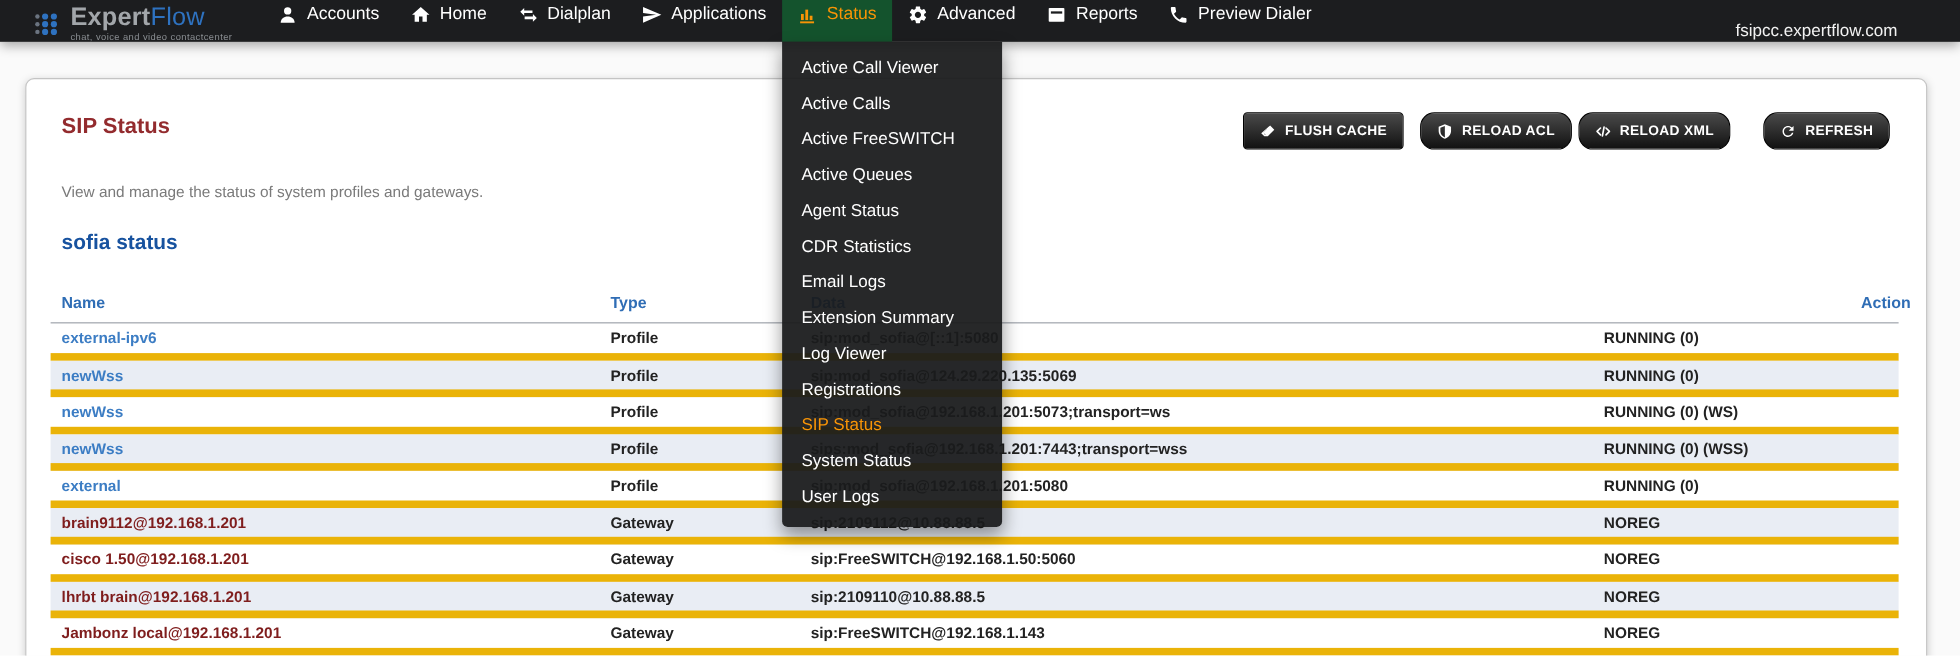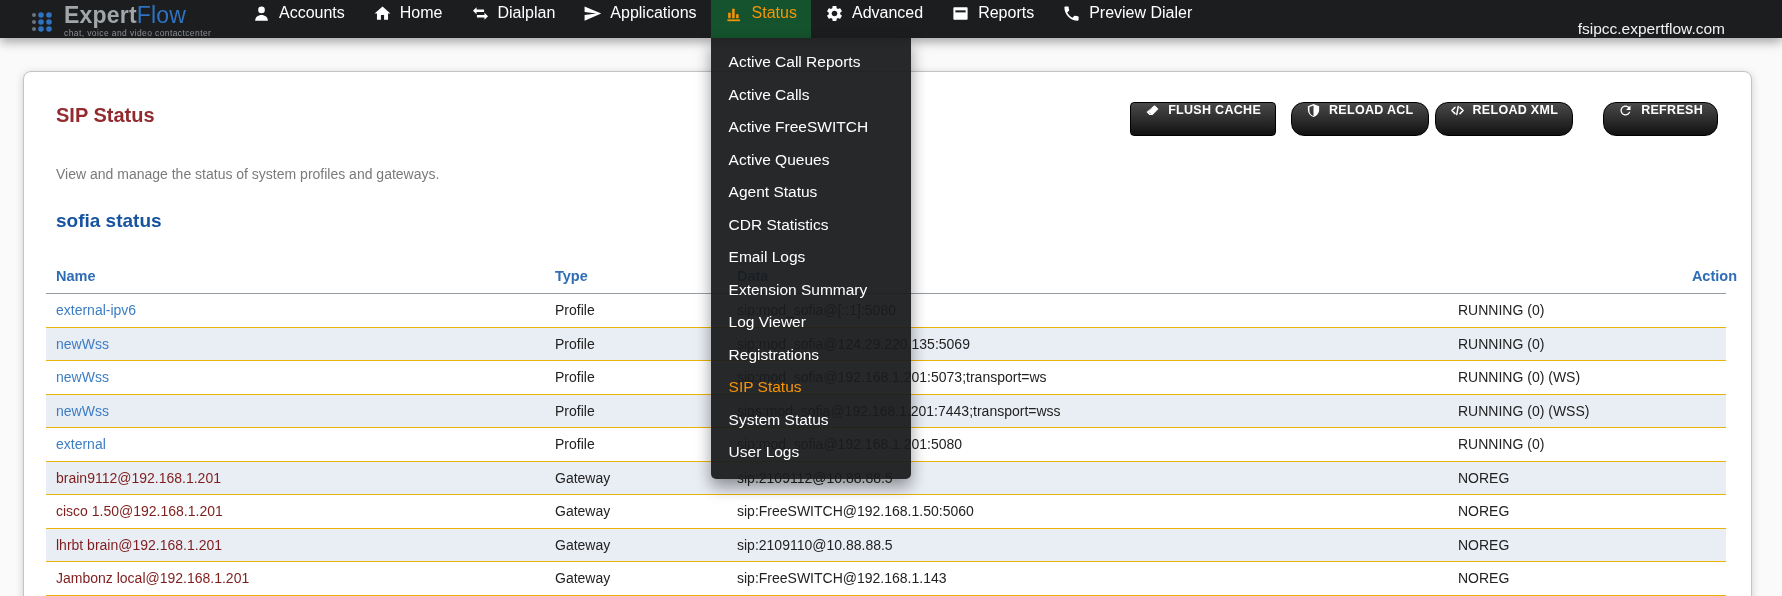--- a/index.html
+++ b/index.html
@@ -69,21 +69,21 @@
     font-size:14px; color:#7a7a7a;
   }
   .section-title {
     position:absolute; left:32px; top:138px;
     font-size:19px; font-weight:bold; color:#17529f;
   }
 
   
   .toolbar { position:absolute; top:30px; right:33px; display:flex; align-items:center; }
   .btn {
-    height:34px; display:flex; align-items:flex-start; padding:0 14px;
+    height:34px; display:flex; align-items:center; padding:0 14px;
     background:linear-gradient(#4a4a4a, #111111);
     border:1px solid #000; border-radius:4px;
     color:#fff; font-family:"Liberation Sans", sans-serif;
     font-size:12.5px; font-weight:bold; letter-spacing:0.3px;
     cursor:pointer; white-space:nowrap;
   }
   .btn .btn-icon { width:15px; height:15px; margin-right:8px; display:block; }
   .btn + .btn { margin-left:6px;border-radius:13px; }
   .btn.gap-sm { margin-left:15px; }
   .btn.gap-lg { margin-left:30px; }
@@ -91,21 +91,21 @@
   
   .table { position:absolute; left:22px; top:187px; width:1680px; }
   .trow {
     display:grid;
     grid-template-columns:455px 138px 677px 327px 83px;
     align-items:center;
     gap:44px;
   }
   .thead { height:35px; border-bottom:1px solid #969ca4; }
   .thead .tcell { font-size:14.5px; font-weight:bold; color:#2f6db5; }
-  .tbody-row { height:33.5px; border-bottom:1px solid #eab308; font-size:14px; color:#222; }
+  .tbody-row { height:33.5px; border-bottom:7px solid #eab308; font-size:14px; color:#222;font-weight:bold; }
   .tbody-row:nth-child(odd) { background:#e9edf4; }
   .tcell { padding-left:10px; white-space:nowrap; overflow:hidden; }
   .tcell.action { text-align:right; padding-right:38px; padding-left:0; }
   .link { color:#3c7dc4; text-decoration:none; cursor:pointer; }
   .plain-name { color:#7f1d1d; }
 </style>
 </head>
 <body>
 
 <div class="navbar">
@@ -158,21 +158,21 @@
     <li class="nav-item active">
       <svg class="nav-icon" viewBox="0 0 24 24">
           <rect x="4" y="11" width="3.2" height="7" fill="#f89406"></rect>
           <rect x="9" y="6" width="3.2" height="12" fill="#f89406"></rect>
           <rect x="14" y="13" width="3.2" height="5" fill="#f89406"></rect>
           <rect x="3" y="19.5" width="16" height="2.2" fill="#f89406"></rect>
         </svg>
       <span>Status</span>
 
       <div class="dropdown">
-        <div class="dropdown-item">Active Call Reports</div>
+        <div class="dropdown-item">Active Call Viewer</div>
         <div class="dropdown-item">Active Calls</div>
         <div class="dropdown-item">Active FreeSWITCH</div>
         <div class="dropdown-item">Active Queues</div>
         <div class="dropdown-item">Agent Status</div>
         <div class="dropdown-item">CDR Statistics</div>
         <div class="dropdown-item">Email Logs</div>
         <div class="dropdown-item">Extension Summary</div>
         <div class="dropdown-item">Log Viewer</div>
         <div class="dropdown-item">Registrations</div>
         <div class="dropdown-item active">SIP Status</div>

